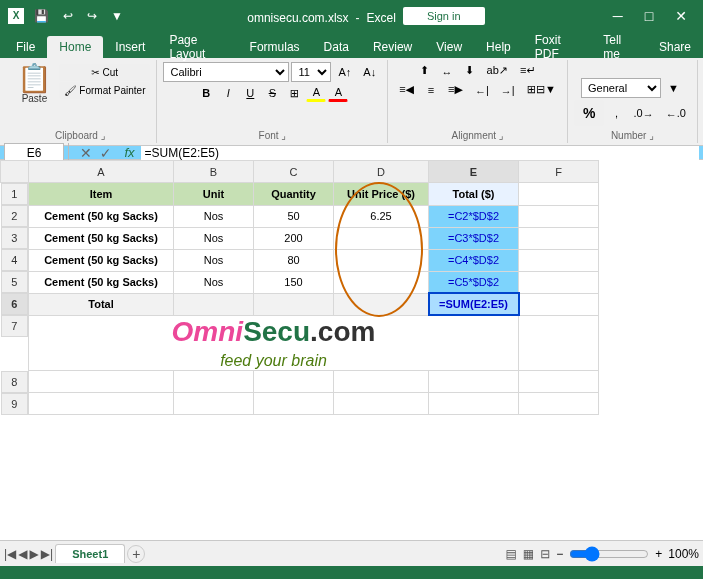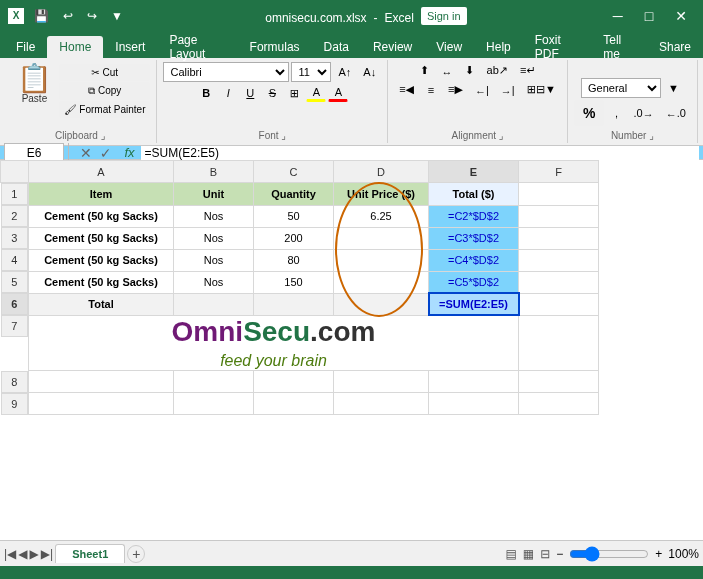--- a/index.html
+++ b/index.html
@@ -13,21 +13,21 @@
       display: flex;
       align-items: center;
       justify-content: space-between;
       padding: 0 8px;
     }
     .title-bar-left { display: flex; align-items: center; gap: 6px; }
     .title-bar-center { font-size: 12px; display: flex; align-items: flex-end; gap: 7px; }
     .title-bar-right { display: flex; align-items: center; gap: 6px; }
     .title-icon { width: 16px; height: 16px; background: #fff; display: inline-block; font-size: 10px; color: #217346; text-align: center; line-height: 16px; font-weight: bold; }
     .tb-btn { background: transparent; border: none; color: white; cursor: pointer; font-size: 12px; padding: 2px 4px; }
-    .signin-btn { background: white; color: #217346; border: none; padding: 3px 6px; font-size: 11px; cursor: pointer; border-radius: 2px; }
+    .signin-btn { background: white; color: #217346; border: none; padding: 3px 24px; font-size: 11px; cursor: pointer; border-radius: 2px; }
     .win-btn { background: transparent; border: none; color: white; cursor: pointer; font-size: 14px; padding: 0 8px; }
 
     
     .ribbon-tabs {
       background: #217346;
       height: 26px;
       display: flex;
       align-items: flex-end;
       padding-left: 4px;
     }
@@ -237,21 +237,21 @@
       z-index: 10;
     }
     .watermark-cell {
       text-align: center;
       padding: 10px 0;
     }
     .watermark-text {
       font-size: 28px;
       font-weight: bold;
     }
-    .omni { color: #701a75; }
+    .omni { color: #ec4899; font-style: italic; }
     .secu { color: #217346; }
     .dot-com { color: #333; }
     .tagline { color: #4d7c0f; font-style: italic; font-size: 16px; display: block; margin-top: 4px; }
 
     
     .status-bar {
       height: 22px;
       background: #217346;
       color: white;
       display: flex;
@@ -326,21 +326,20 @@
 <div class="ribbon">
 
   <div class="ribbon-group clipboard-group">
     <div class="ribbon-group-content">
       <div class="paste-btn">
         <span class="paste-icon">📋</span>
         <span>Paste</span>
       </div>
       <div class="small-btns">
         <button class="small-btn">✂ Cut</button>
-        <button class="small-btn">⧉ Copy</button>
         <button class="small-btn">🖌 Format Painter</button>
       </div>
     </div>
     <span class="ribbon-group-label">Clipboard ⌟</span>
   </div>
 
   <div class="ribbon-group font-group">
     <div class="ribbon-group-content">
       <div class="font-row">
         <select class="font-select">

